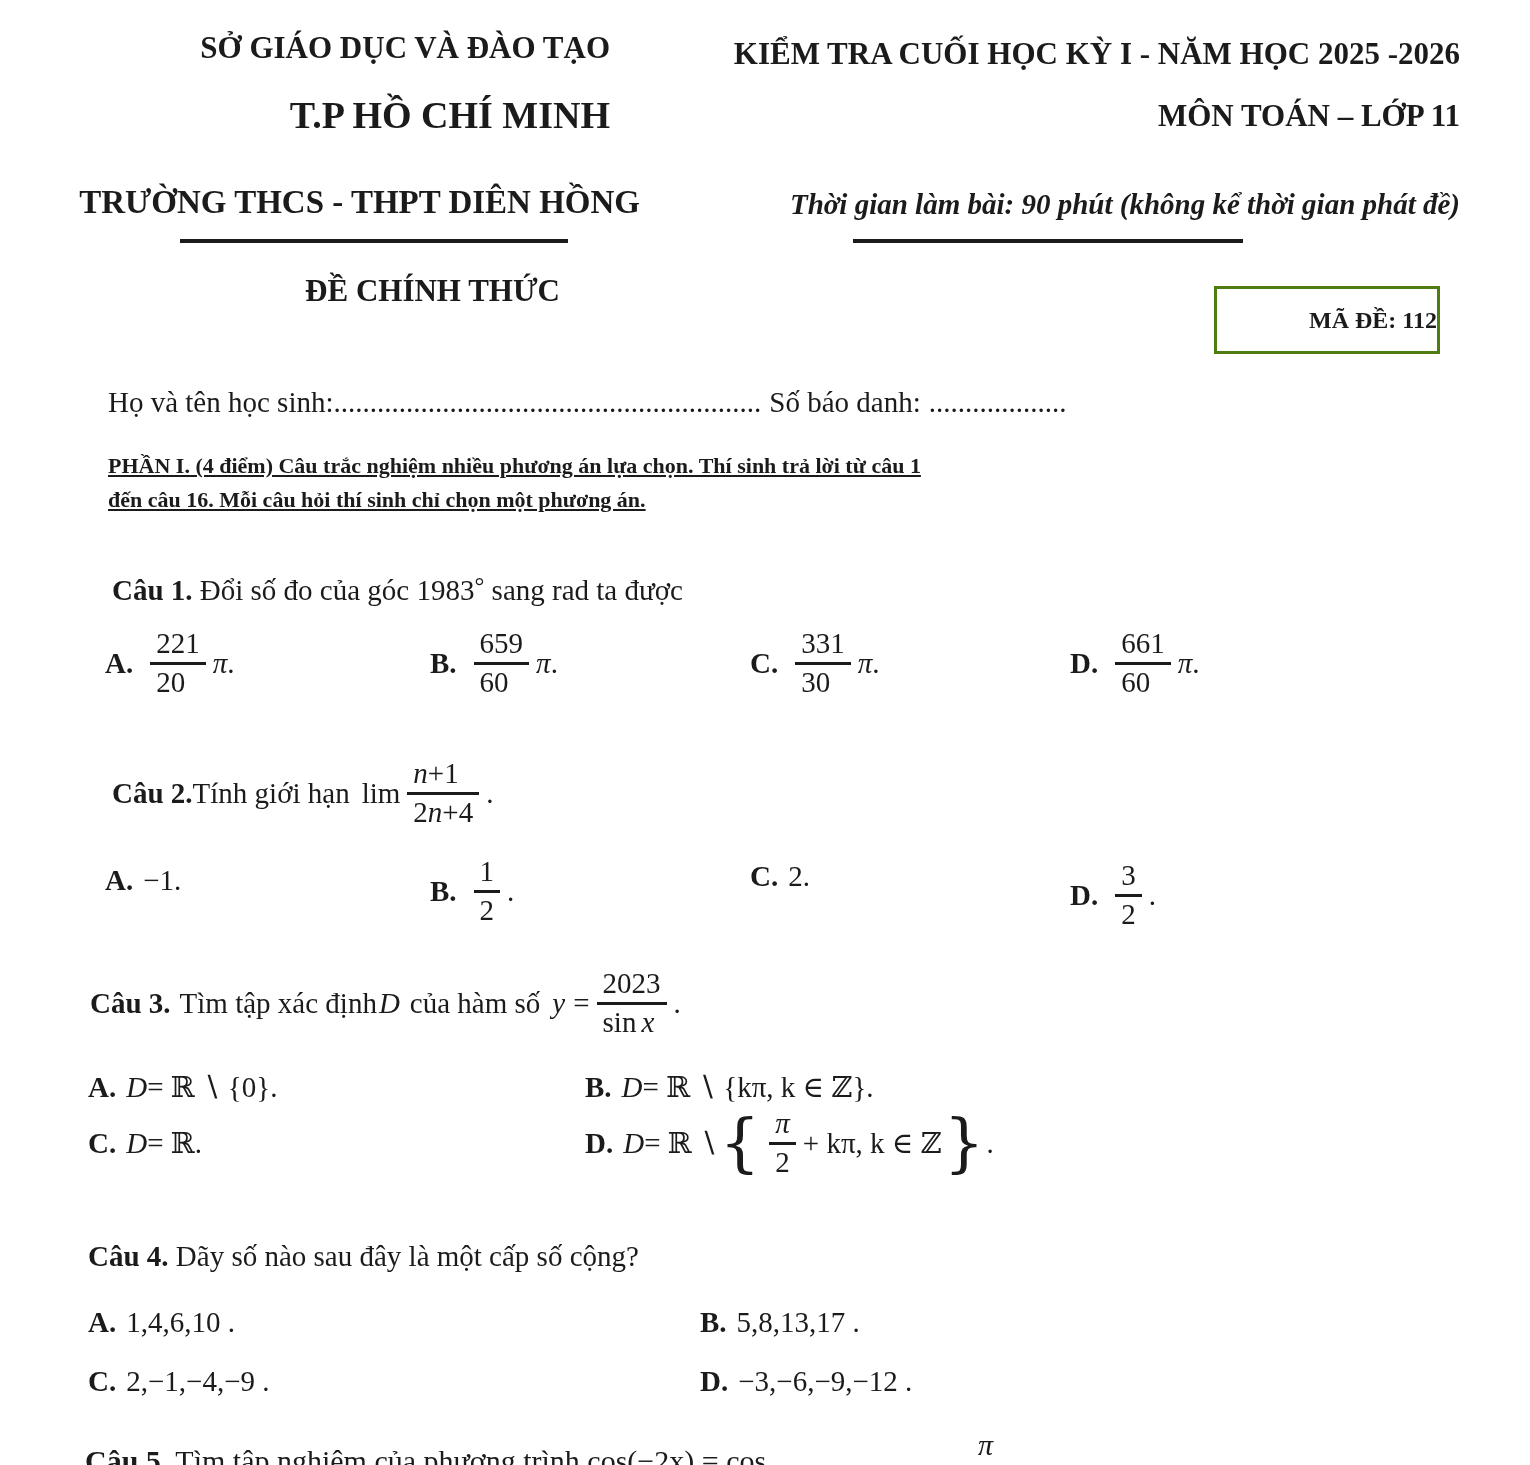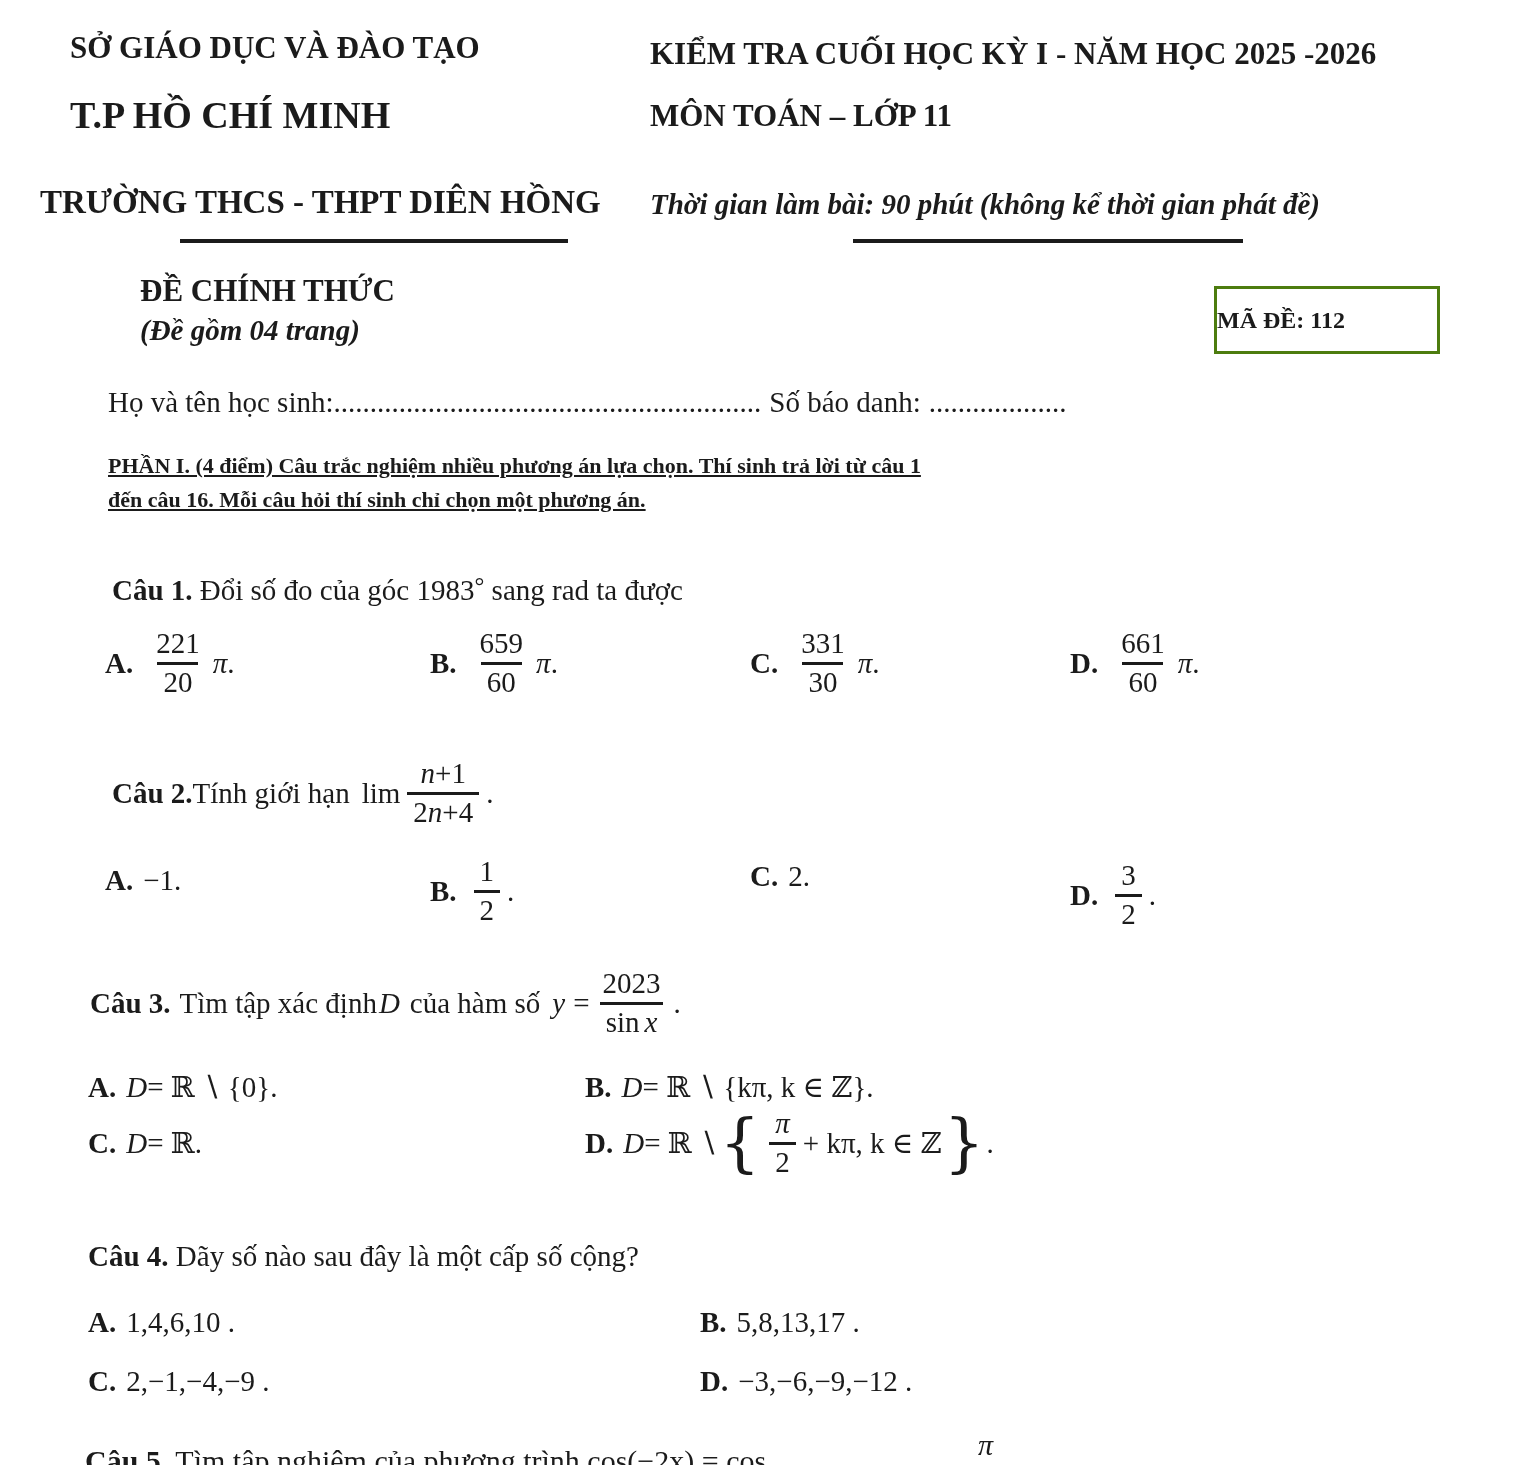--- a/index.html
+++ b/index.html
@@ -9,23 +9,23 @@
     margin:0 auto;
     background:#ffffff;
     color:#1b1b1b;
     font-family:"Liberation Serif","DejaVu Serif","DejaVu Sans",serif;
     font-size:29px;
     overflow:hidden;
   }
   .abs{position:absolute;}
   .b{font-weight:bold;}
   .i{font-style:italic;}
-  .ctr{text-align:left;}
+  .ctr{text-align:right;}
   .rule{position:absolute;height:4px;background:#1b1b1b;}
-  .frac{display:inline-flex;flex-direction:column;align-items:center;vertical-align:middle;margin:0 7px;line-height:1.1;}
+  .frac{display:inline-flex;flex-direction:column;vertical-align:middle;margin:0 7px;line-height:1.1;}
   .fnum{display:block;padding:0 6px 2px 6px;}
   .fden{display:block;border-top:3px solid #1b1b1b;padding:2px 6px 0 6px;}
   .opt-row{position:absolute;display:grid;}
   .opt{display:flex;align-items:center;}
   .lbl{font-weight:bold;margin-right:10px;}
   .sp{margin-left:8px;}
   .brace{font-size:64px;font-weight:400;line-height:0;vertical-align:middle;font-family:"DejaVu Serif",serif;margin:0 2px;}
   .deg{font-size:0.85em;vertical-align:0.25em;line-height:0;}
 </style>
 </head>
@@ -37,21 +37,20 @@
   <div class="abs ctr b" style="left:70px;top:93px;width:540px;font-size:38px;">T.P HỒ CHÍ MINH</div>
   <div class="abs ctr b" style="left:40px;top:184px;width:600px;font-size:33px;">TRƯỜNG THCS - THPT DIÊN HỒNG</div>
   <div class="rule" style="left:180px;top:239px;width:388px;"></div>
 
   <div class="abs ctr b" style="left:650px;top:36px;width:810px;font-size:31px;">KIỂM TRA CUỐI HỌC KỲ I - NĂM HỌC 2025 -2026</div>
   <div class="abs ctr b" style="left:650px;top:98px;width:810px;font-size:31px;">MÔN TOÁN – LỚP 11</div>
   <div class="abs ctr b i" style="left:650px;top:188px;width:810px;font-size:29px;">Thời gian làm bài: 90 phút (không kể thời gian phát đề)</div>
   <div class="rule" style="left:853px;top:239px;width:390px;"></div>
 
   <div class="abs ctr b" style="left:140px;top:273px;width:420px;font-size:31px;">ĐỀ CHÍNH THỨC</div>
-  <div class="abs ctr b i" style="left:140px;top:314px;width:420px;font-size:29px;">(Đề gồm 04 trang)</div>
   <div class="abs ctr b" style="left:1214px;top:286px;width:220px;height:62px;border:3px solid #4d7c0f;line-height:62px;font-size:24px;">MÃ ĐỀ: 112</div>
 
   <div class="abs" style="left:108px;top:386px;white-space:nowrap;">
     <span>Họ và tên học sinh:</span><span>...........................................................</span><span class="sp">Số báo danh:</span><span class="sp">...................</span>
   </div>
 
   <div class="abs b" style="left:108px;top:449px;font-size:22px;line-height:1.55;text-decoration:underline;">
     <span>PHẦN I. (4 điểm) Câu trắc nghiệm nhiều phương án lựa chọn. Thí sinh trả lời từ câu 1</span><br>
     <span>đến câu 16. Mỗi câu hỏi thí sinh chỉ chọn một phương án.</span>
   </div>

